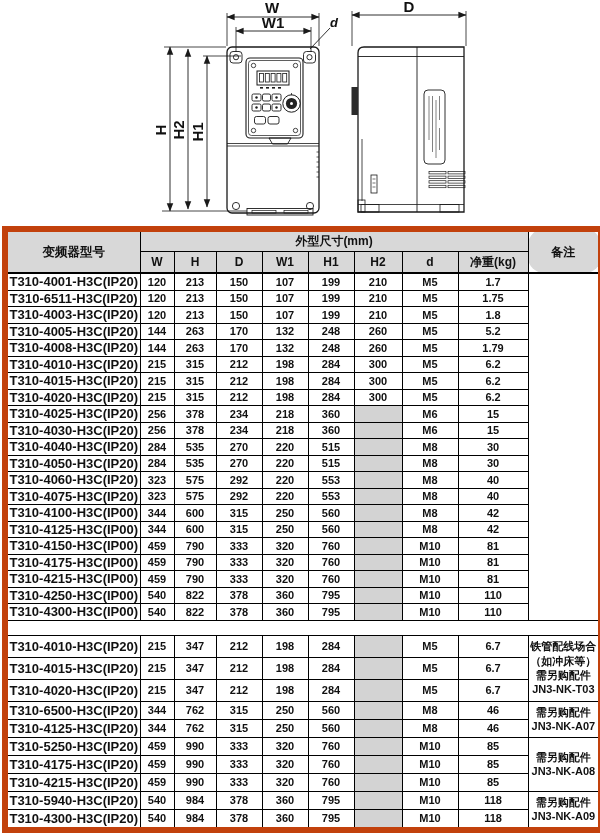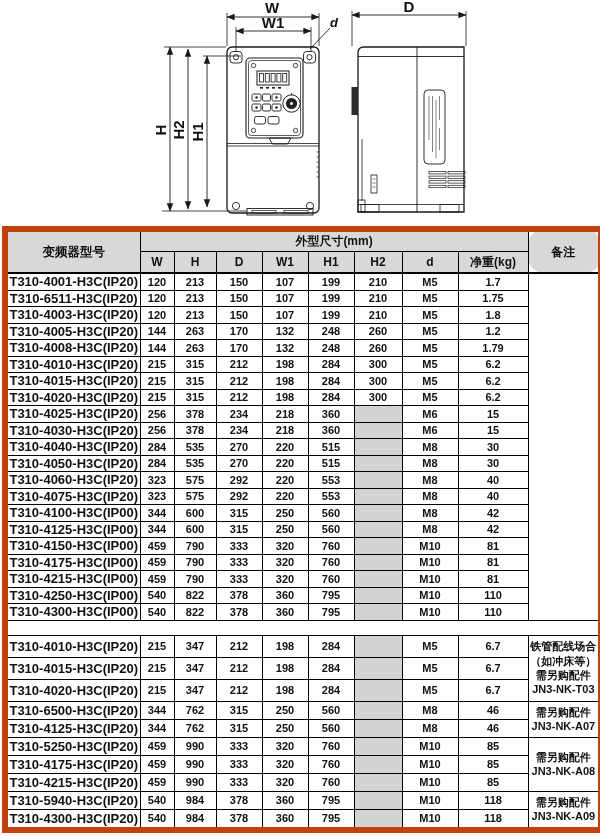--- a/index.html
+++ b/index.html
@@ -257,21 +257,21 @@
         </tr>
         <tr class="s1">
           <td class="model">T310-4005-H3C(IP20)</td>
           <td>144</td>
           <td>263</td>
           <td>170</td>
           <td>132</td>
           <td>248</td>
           <td>260</td>
           <td>M5</td>
-          <td>1.2</td>
+          <td>5.2</td>
         </tr>
         <tr class="s1">
           <td class="model">T310-4008-H3C(IP20)</td>
           <td>144</td>
           <td>263</td>
           <td>170</td>
           <td>132</td>
           <td>248</td>
           <td>260</td>
           <td>M5</td>

